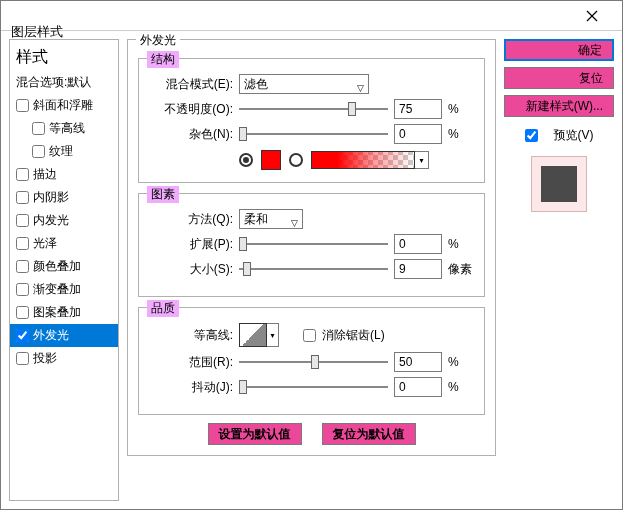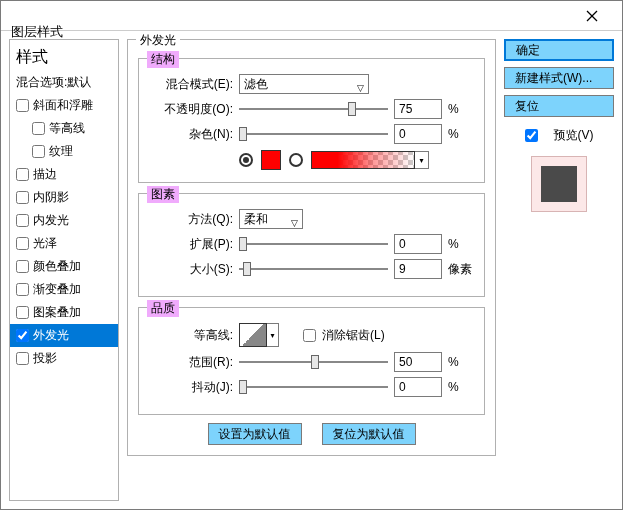--- a/index.html
+++ b/index.html
@@ -39,22 +39,22 @@
   .radio { width: 14px; height: 14px; border: 2px solid #333; border-radius: 50%; display: inline-flex; align-items: center; justify-content: center; }
   .radio.checked::after { content: ""; width: 6px; height: 6px; background: #333; border-radius: 50%; }
   .swatch { width: 20px; height: 20px; border: 1px solid #333; }
   .swatch.red { background: #ff0000; }
   .gradient { width: 104px; height: 18px; border: 1px solid #333; background: linear-gradient(to right, #ff0000 0%, #ff0000 25%, rgba(255,0,0,0.4) 60%, rgba(255,0,0,0) 100%), repeating-conic-gradient(#ccc 0 25%, #fff 0 50%) 50%/10px 10px; }
   .gradient-chev { width: 14px; height: 18px; border: 1px solid #7a7a7a; border-left: none; display: flex; align-items: center; justify-content: center; font-size: 8px; }
 
   .contour { width: 28px; height: 24px; border: 1px solid #333; background: linear-gradient(135deg, #fff 0 50%, #888 50% 100%); display: inline-block; }
   .contour-chev { width: 12px; height: 24px; border: 1px solid #7a7a7a; border-left: none; display: inline-flex; align-items: center; justify-content: center; font-size: 8px; }
 
-  .btns-row { display: flex; gap: 20px; justify-content: center; margin-top: 8px; }
-  .btn { min-width: 88px; height: 22px; border: 1px solid #7a7a7a; background: #7dd3fc; display: inline-flex; align-items: center; justify-content: flex-start; padding: 0 10px; cursor: pointer; }
+  .btns-row { display: flex; gap: 20px; justify-content: center; margin-top: 8px; font-weight: bold; }
+  .btn { min-width: 88px; height: 22px; border: 1px solid #7a7a7a; background: #ec4899; display: inline-flex; align-items: center; justify-content: flex-end; padding: 0 10px; cursor: pointer; }
 
   .right { width: 110px; display: flex; flex-direction: column; gap: 6px; align-items: stretch; }
   .right .btn { width: 100%; }
   .btn.primary { border: 2px solid #0078d7; }
   .preview-row { display: flex; align-items: center; gap: 16px; justify-content: center; margin-top: 4px; }
   .preview-box { width: 56px; height: 56px; border: 1px solid #d8b4b4; background: #fce8e8; display: flex; align-items: center; justify-content: center; margin: 6px auto 0 auto; }
   .preview-inner { width: 36px; height: 36px; background: #4a4a4a; }
 </style>
 </head>
 <body>
@@ -250,24 +250,24 @@
             </div>
         </div>
       </div>
     </div>
 
     <div class="right">
       <div class="btn primary">
           <span>确定</span>
         </div>
       <div class="btn">
+          <span>复位</span>
+        </div>
+      <div class="btn">
           <span>新建样式(W)...</span>
-        </div>
-      <div class="btn">
-          <span>复位</span>
         </div>
       <div class="preview-row">
         <input type="checkbox" checked="" style="">
         <span>预览(V)</span>
       </div>
       <div class="preview-box">
         <div class="preview-inner"></div>
       </div>
     </div>
 

